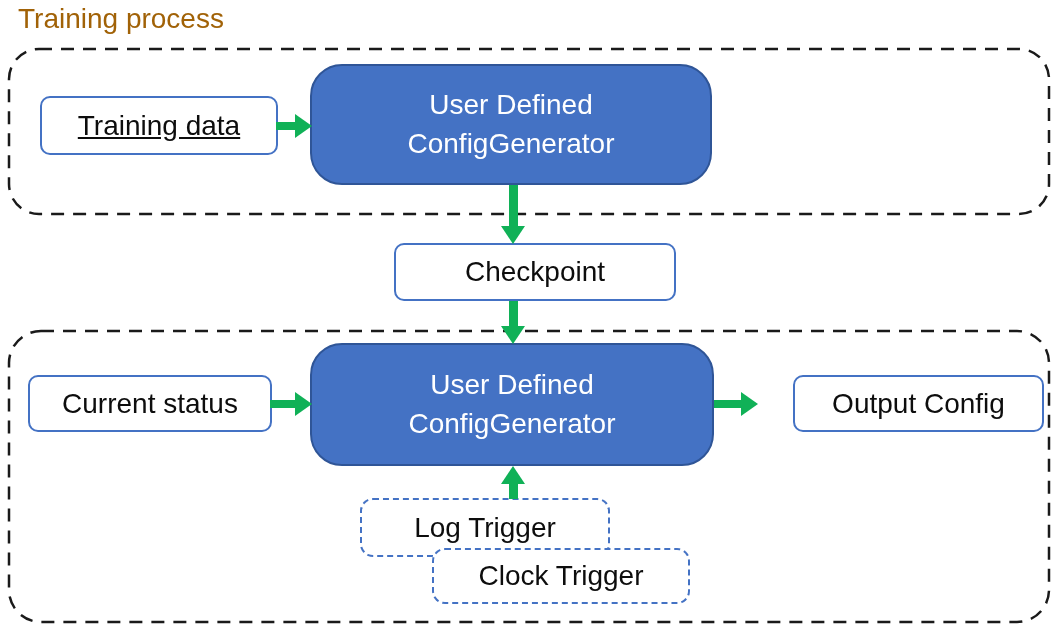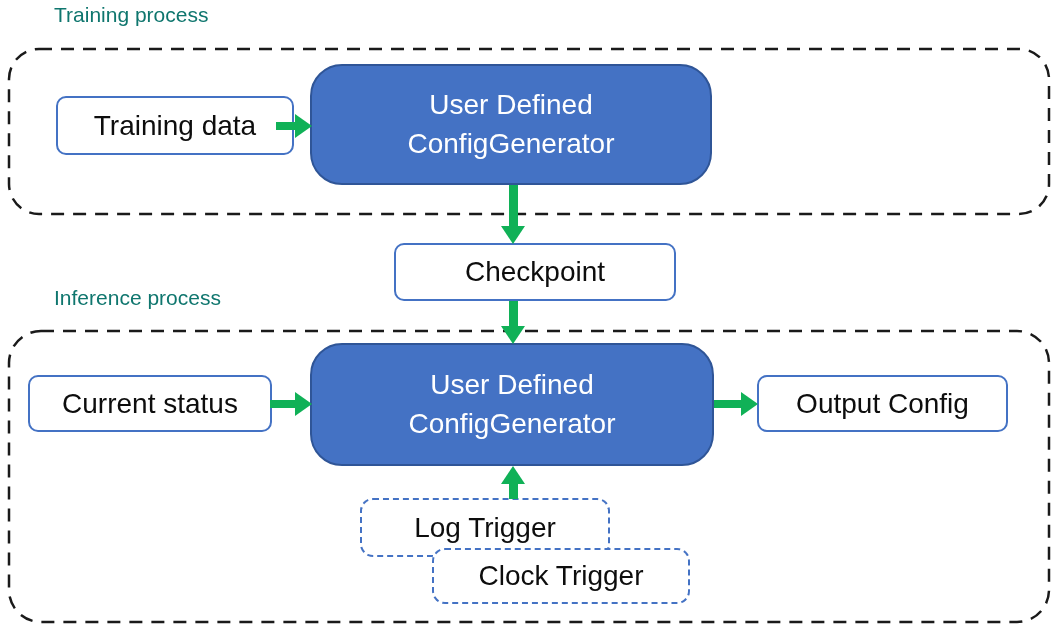--- a/index.html
+++ b/index.html
@@ -6,24 +6,23 @@
   .canvas {
     position: relative;
     width: 1057px;
     height: 631px;
     background: #ffffff;
     font-family: "Liberation Sans", sans-serif;
     overflow: hidden;
   }
   .section-label {
     position: absolute;
-    font-size: 21px;
-    color: #0f766e;
+    font-size: 28px;
+    color: #a16207;
     white-space: nowrap;
-    margin-left: 36px;
   }
   .container-svg { position: absolute; left: 0; top: 0; }
   .box {
     position: absolute;
     display: flex;
     flex-direction: column;
     align-items: center;
     justify-content: center;
     text-align: center;
     font-size: 28px;
@@ -72,26 +71,26 @@
   .arrow-up .head {
     left: 0; top: 0;
     border-left: 12.5px solid transparent;
     border-right: 12.5px solid transparent;
     border-bottom: 18px solid #10B157;
   }
 
   
   .training-label   { left: 18px;  top: 3px; }
   .inference-label  { left: 18px;  top: 286px; }
-  .training-data    { left: 56px;  top: 96px;  width: 238px; height: 59px; }
+  .training-data    { left: 40px;  top: 96px;  width: 238px; height: 59px; text-decoration: underline; }
   .gen-top          { left: 310px; top: 64px;  width: 402px; height: 121px; }
   .checkpoint       { left: 394px; top: 243px; width: 282px; height: 58px; }
   .current-status   { left: 28px;  top: 375px; width: 244px; height: 57px; }
   .gen-bottom       { left: 310px; top: 343px; width: 404px; height: 123px; }
-  .output-config    { left: 757px; top: 375px; width: 251px; height: 57px; }
+  .output-config    { left: 793px; top: 375px; width: 251px; height: 57px; }
   .log-trigger      { left: 360px; top: 498px; width: 250px; height: 59px; }
   .clock-trigger    { left: 432px; top: 548px; width: 258px; height: 56px; z-index: 4; }
 
   .arr-train-in  { left: 276px; top: 114px; width: 36px; height: 24px; }
   .arr-train-in .shaft { width: 22px; }
   .arr-down-1    { left: 501px; top: 185px; width: 25px; height: 59px; }
   .arr-down-1 .shaft { height: 43px; }
   .arr-down-2    { left: 501px; top: 301px; width: 25px; height: 43px; }
   .arr-down-2 .shaft { height: 27px; }
   .arr-infer-in  { left: 270px; top: 392px; width: 42px; height: 24px; }
@@ -110,21 +109,20 @@
 <div class="canvas">
 
   <svg class="container-svg" width="1057" height="631">
     <rect x="9" y="49" width="1040" height="165" rx="30" ry="30" fill="none" stroke="#1a1a1a" stroke-width="2.5" stroke-dasharray="13 9"></rect>
   </svg>
   <svg class="container-svg" width="1057" height="631">
     <rect x="9" y="331" width="1040" height="291" rx="32" ry="32" fill="none" stroke="#1a1a1a" stroke-width="2.5" stroke-dasharray="13 9"></rect>
   </svg>
 
   <div class="section-label training-label">Training process</div>
-  <div class="section-label inference-label">Inference process</div>
 
   <div class="box light-box training-data z2">
     <span>Training data</span>
   </div>
 
   <div class="box blue-box gen-top z2">
     <span>User Defined</span>
     <span>ConfigGenerator</span>
   </div>
 

